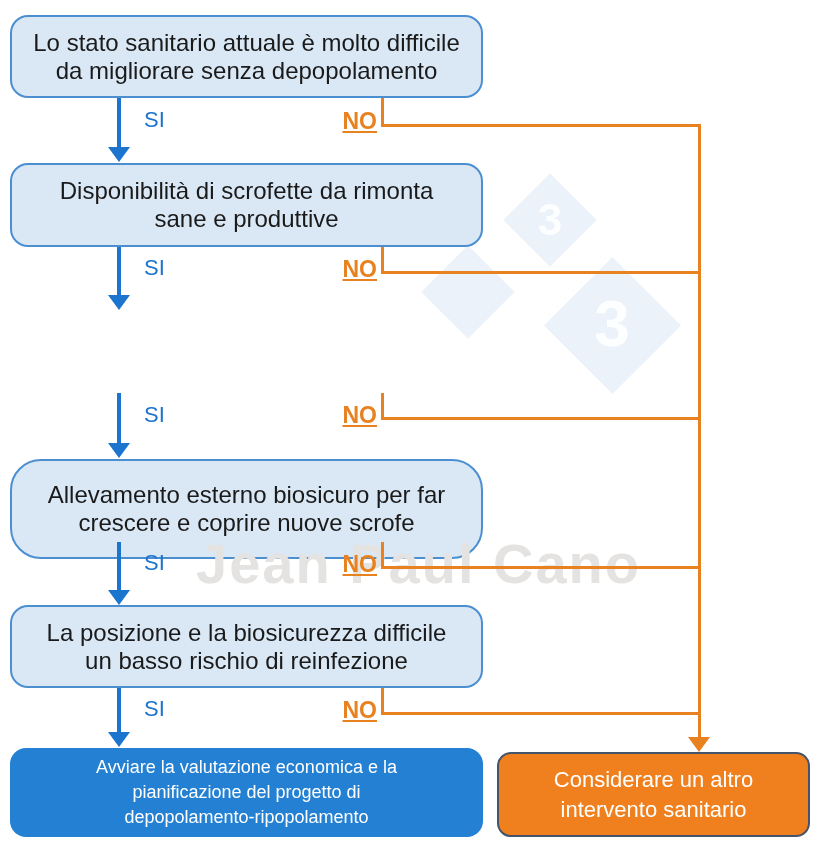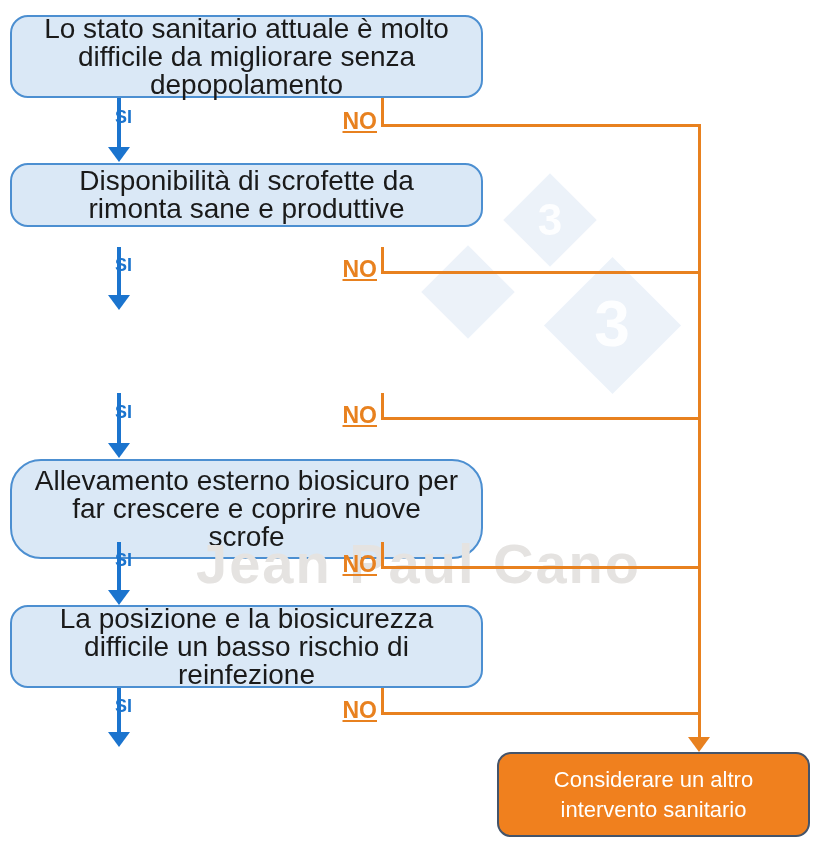--- a/index.html
+++ b/index.html
@@ -43,33 +43,33 @@
   .node{
     position:absolute;left:10px;width:473px;z-index:1;
     background:var(--node-fill);
     border:2px solid var(--node-border);
     border-radius:18px;
     display:flex;align-items:center;justify-content:center;
     padding:0 20px;
   }
   .node-text{
     width:100%;text-align:center;
-    font-size:28px;line-height:28px;color:var(--node-text);
+    font-size:24px;line-height:28px;color:var(--node-text);
   }
 
   
   .vline-yes{position:absolute;left:117px;width:4px;background:var(--yes-color);z-index:3;}
   .head-yes{
     position:absolute;left:108px;width:0;height:0;z-index:3;
     border-left:11px solid transparent;border-right:11px solid transparent;
     border-top:15px solid var(--yes-color);
   }
   .lbl-yes{
-    position:absolute;left:115px;z-index:3;
-    font-size:18px;font-weight:bold;color:var(--yes-color);
+    position:absolute;left:144px;z-index:3;
+    font-size:22px;font-weight:normal;color:var(--yes-color);
   }
   .stub-no{position:absolute;left:381px;width:3px;background:var(--no-color);z-index:3;}
   .hline-no{position:absolute;left:381px;width:320px;height:3px;background:var(--no-color);z-index:3;}
   .trunk-no{position:absolute;left:698px;width:3px;top:124px;height:614px;background:var(--no-color);z-index:3;}
   .head-no{
     position:absolute;left:688px;top:737px;width:0;height:0;z-index:3;
     border-left:11px solid transparent;border-right:11px solid transparent;
     border-top:15px solid var(--no-color);
   }
   .lbl-no{
@@ -101,21 +101,21 @@
   <div class="wm-author">Jean Paul Cano</div>
   <div class="wm-diamond wm-d1"></div>
   <div class="wm-diamond wm-d2"></div>
   <div class="wm-diamond wm-d3"></div>
   <div class="wm-digit wm-digit-1">3</div>
   <div class="wm-digit wm-digit-2">3</div>
 
   <div class="node" style="top:15px;height:83px;">
     <span class="node-text">Lo stato sanitario attuale è molto difficile da migliorare senza depopolamento</span>
   </div>
-  <div class="node" style="top:163px;height:64px;">
+  <div class="node" style="top:163px;height:84px;">
     <span class="node-text">Disponibilità di scrofette da rimonta sane e produttive</span>
   </div>
   <div class="node" style="top:459px;height:100px;border-radius:31px;">
     <span class="node-text">Allevamento esterno biosicuro per far crescere e coprire nuove scrofe</span>
   </div>
   <div class="node" style="top:605px;height:83px;">
     <span class="node-text">La posizione e la biosicurezza difficile un basso rischio di reinfezione</span>
   </div>
 
   <div class="vline-yes" style="top:98px;height:50px;"></div>
@@ -154,17 +154,20 @@
   <div class="hline-no" style="top:566px;"></div>
   <div class="lbl-no" style="top:551px;">NO</div>
 
   <div class="stub-no" style="top:688px;height:27px;"></div>
   <div class="hline-no" style="top:712px;"></div>
   <div class="lbl-no" style="top:697px;">NO</div>
 
   <div class="trunk-no"></div>
   <div class="head-no"></div>
 
+  <div class="outcome-yes">
+    <span class="outcome-text">Avviare la valutazione economica e la pianificazione del progetto di depopolamento-ripopolamento</span>
+  </div>
   <div class="outcome-no">
     <span class="outcome-text">Considerare un altro intervento sanitario</span>
   </div>
 
 </div>
 
 </body></html>

